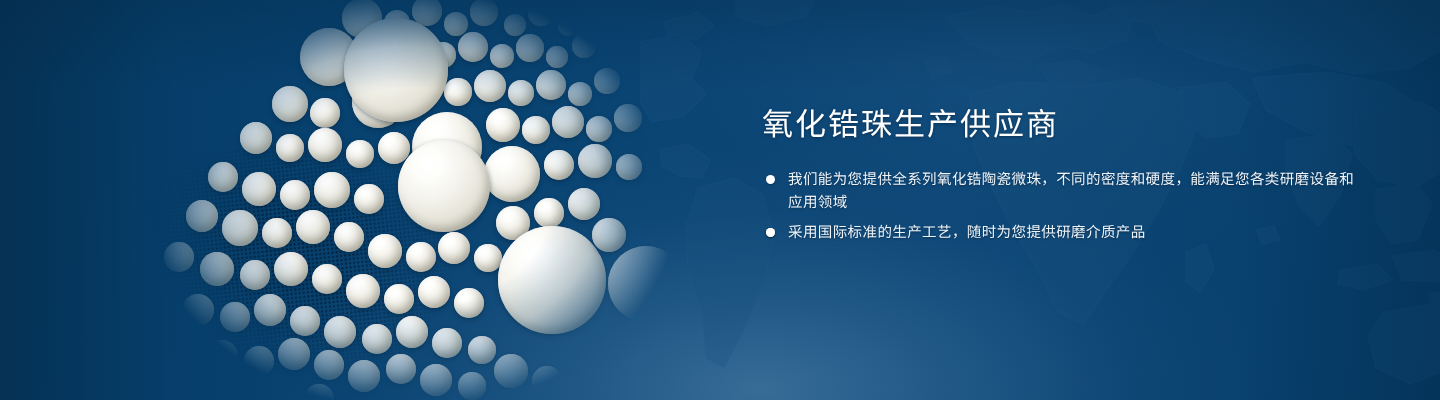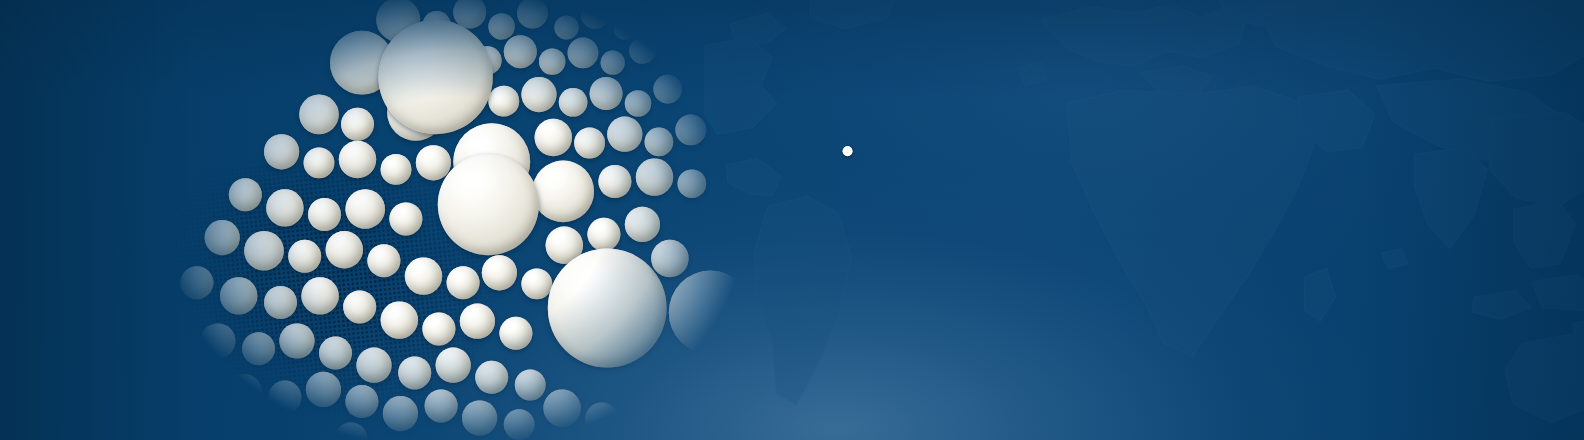--- a/index.html
+++ b/index.html
@@ -321,24 +321,30 @@
 
       <div class="bead sm" style="left:116px;top:386px;width:30px;height:30px;"></div>
       <div class="bead sm" style="left:154px;top:392px;width:28px;height:28px;"></div>
       <div class="bead sm" style="left:192px;top:390px;width:30px;height:30px;"></div>
     </div>
   </div>
 
   <div class="bg-vignette"></div>
 
   <div class="copy">
+    <h1 class="headline">氧化锆珠生产供应商</h1>
 
     <ul class="bullets">
+      <li class="bullet">
+        <span class="bullet-dot"></span>
+        <span>我们能为您提供全系列氧化锆陶瓷微珠，不同的密度和硬度，能满足您各类研磨设备和应用领域</span>
+      </li>
       <li class="bullet">
         <span class="bullet-dot"></span>
       </li>
       <li class="bullet">
         <span class="bullet-dot"></span>
+        <span>采用国际标准的生产工艺，随时为您提供研磨介质产品</span>
       </li>
     </ul>
   </div>
 
 </div>
 
 </body></html>

